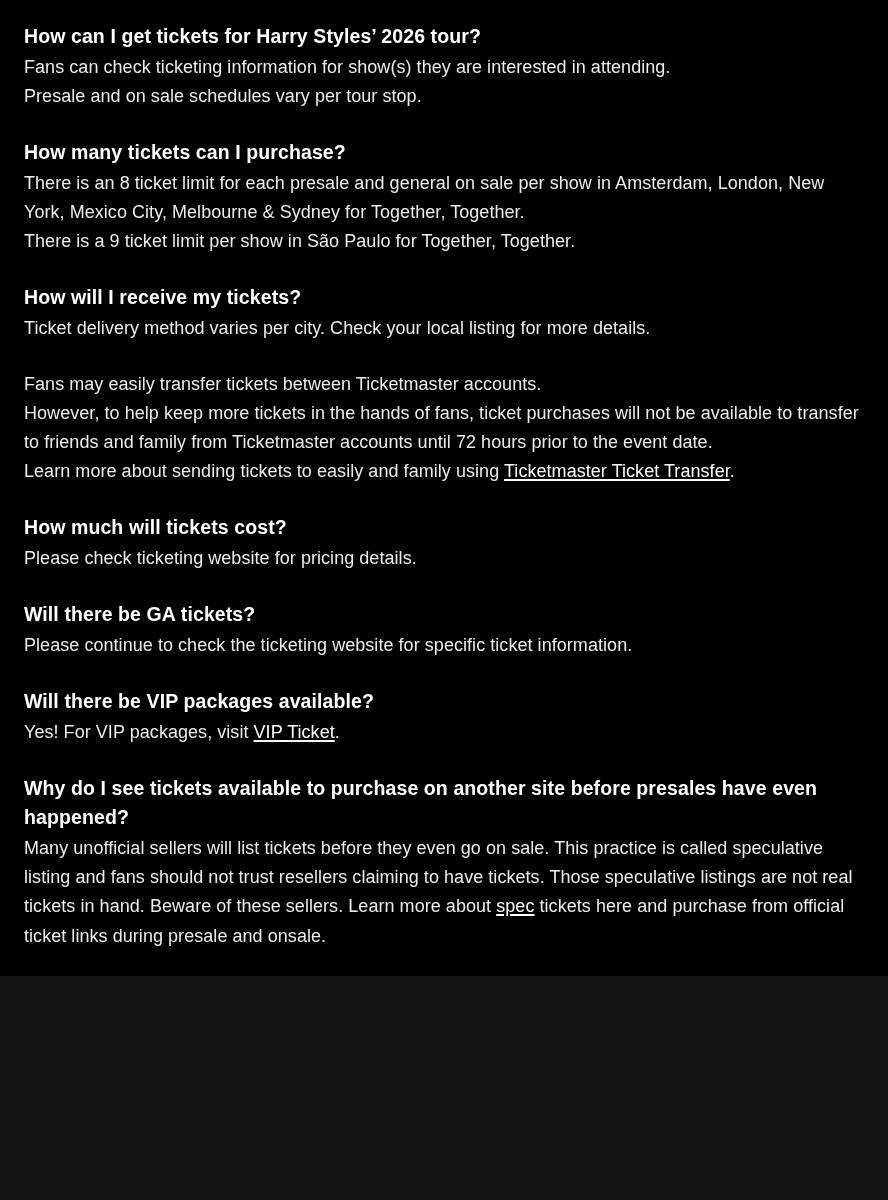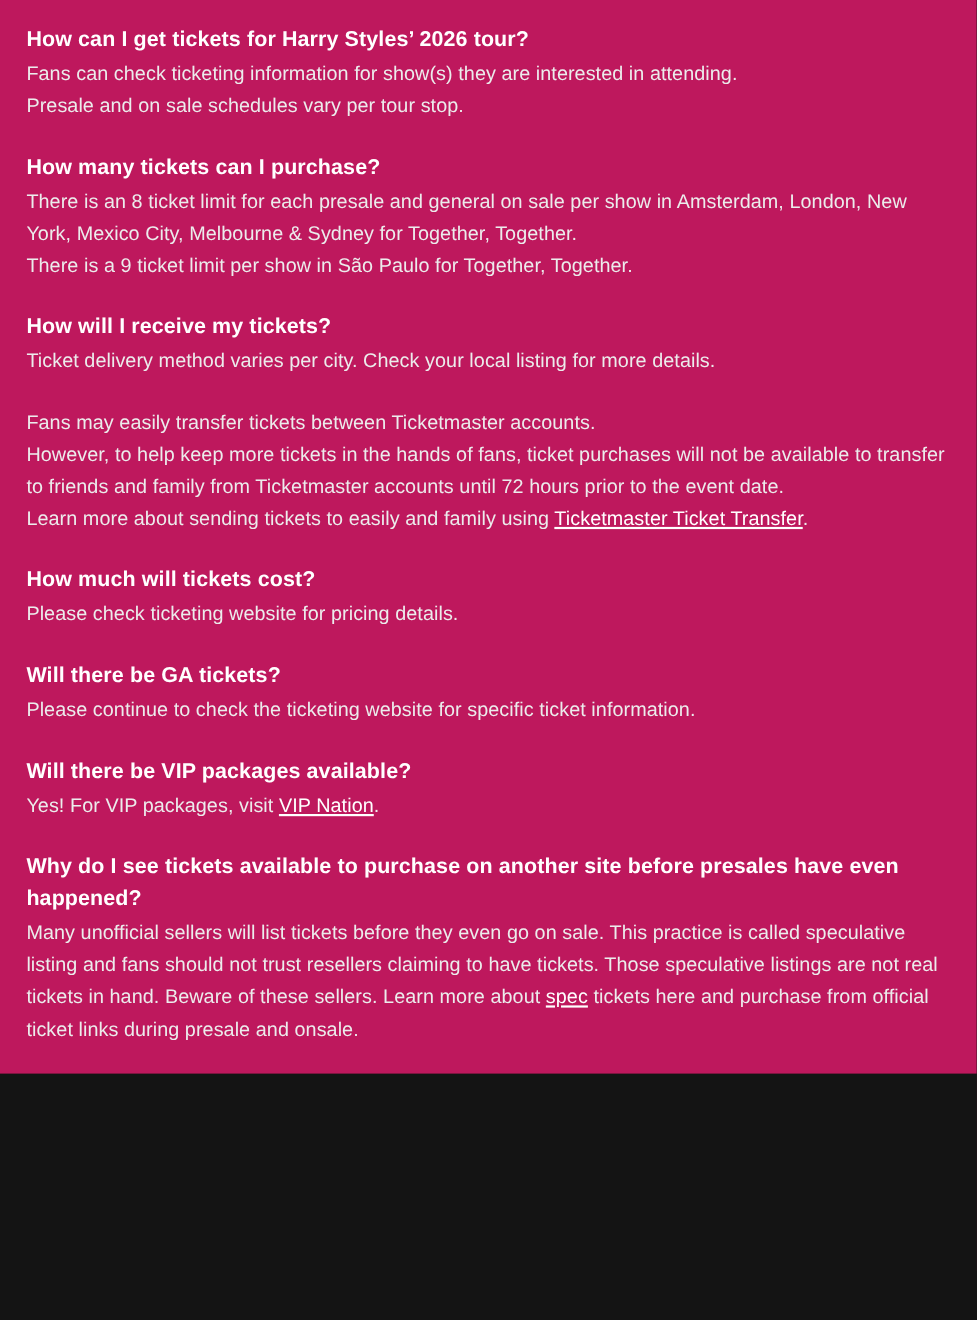--- a/index.html
+++ b/index.html
@@ -11,21 +11,21 @@
     width: 888px;
     min-height: 1200px;
     font-family: "Liberation Sans", sans-serif;
     color: #f2f2f2;
     -webkit-font-smoothing: antialiased;
   }
   .page {
     width: 888px;
     box-sizing: border-box;
     padding: 22px 24px 24px 24px;
-    background: #be185d;
+    background: #000000;
   }
   .faq-block {
     margin: 0 0 27px 0;
   }
   .faq-block:last-child {
     margin-bottom: 1px;
   }
   .q {
     font-size: 19.5px;
     line-height: 1.52;
@@ -100,21 +100,21 @@
   <section class="faq-block">
     <div class="q">Will there be GA tickets?</div>
     <div class="a">
       <span class="line">Please continue to check the ticketing website for specific ticket information.</span>
     </div>
   </section>
 
   <section class="faq-block">
     <div class="q">Will there be VIP packages available?</div>
     <div class="a">
-      <span class="line"><span>Yes! For VIP packages, visit </span><a class="link" href="#">VIP Nation</a><span>.</span></span>
+      <span class="line"><span>Yes! For VIP packages, visit </span><a class="link" href="#">VIP Ticket</a><span>.</span></span>
     </div>
   </section>
 
   <section class="faq-block">
     <div class="q">Why do I see tickets available to purchase on another site before presales have even happened?</div>
     <div class="a">
       <span class="line"><span>Many unofficial sellers will list tickets before they even go on sale. This practice is called speculative listing and fans should not trust resellers claiming to have tickets. Those speculative listings are not real tickets in hand. Beware of these sellers. Learn more about </span><a class="link" href="#">spec</a><span> tickets here and purchase from official ticket links during presale and onsale.</span></span>
     </div>
   </section>
 

